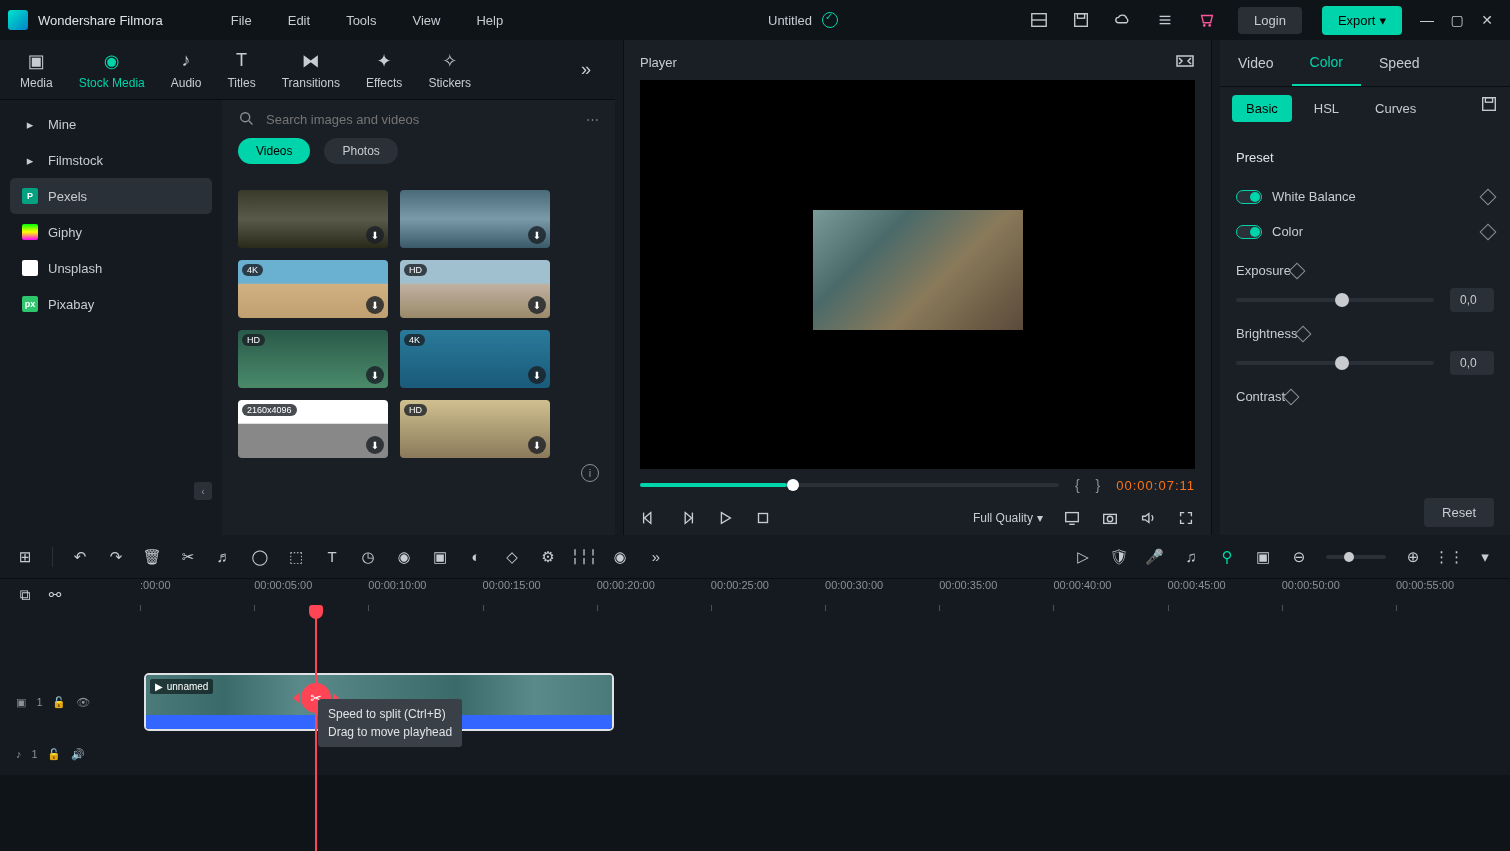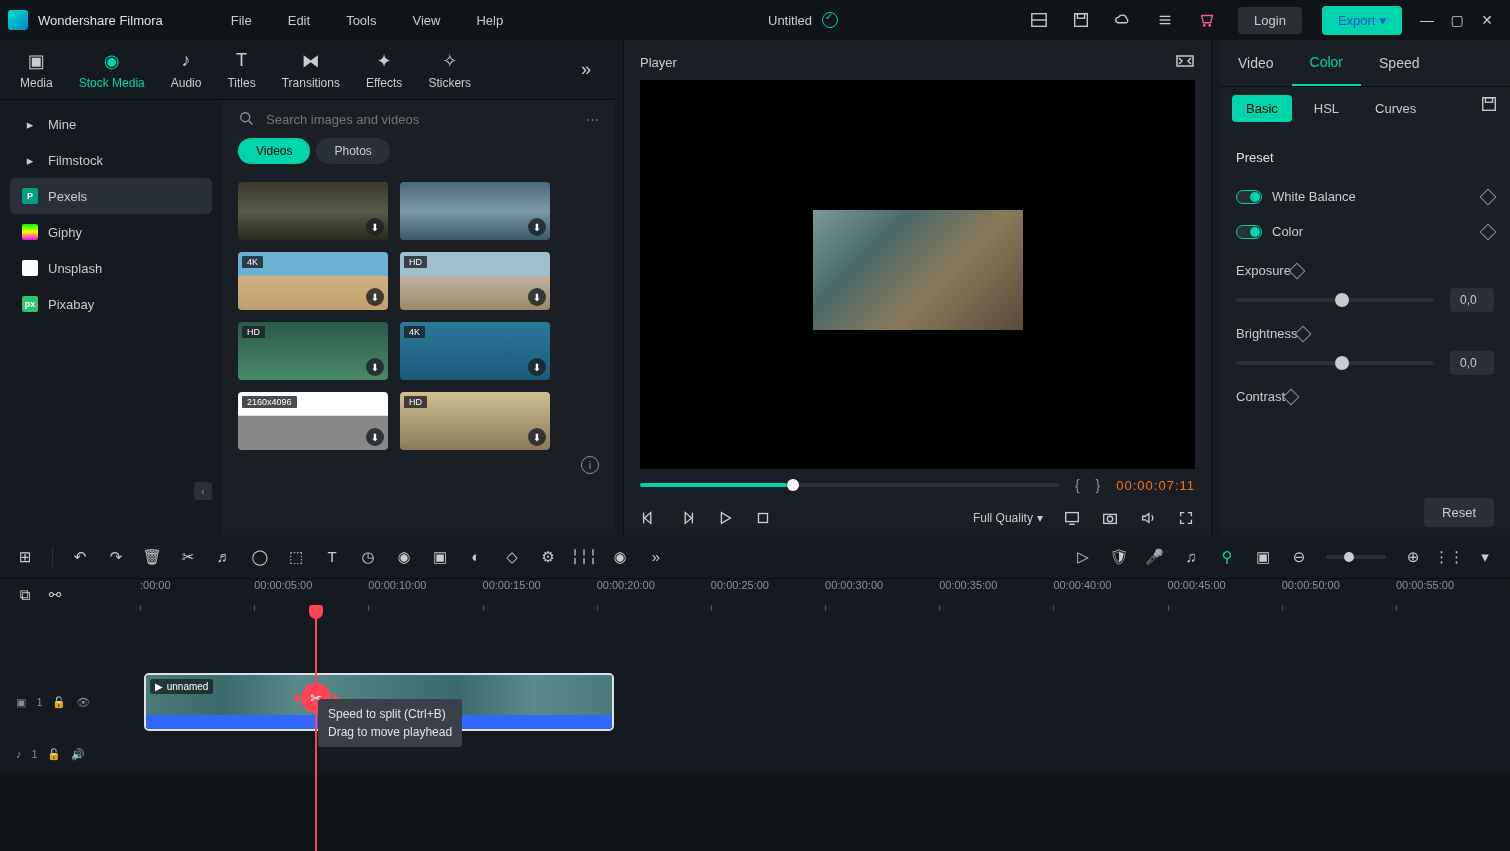--- a/index.html
+++ b/index.html
@@ -7,21 +7,21 @@
 .titlebar { height:40px; background:#0f1419; display:flex; align-items:center; padding:0 8px; }
 .logo { width:20px; height:20px; background:linear-gradient(135deg,#00e5cc,#0084c7); border-radius:3px; margin-right:10px; }
 .app-title { color:#e0e3e6; font-size:13px; margin-right:50px; }
 .menu-item { color:#c8ccd0; margin:0 18px; cursor:pointer; font-size:13px; }
 .spacer { flex:1; }
 .proj-title { color:#c8ccd0; margin-right:10px; }
 .check-ic { width:16px; height:16px; border:1.5px solid #00d4aa; border-radius:50%; position:relative; margin-right:180px; }
 .check-ic::after { content:"✓"; color:#00d4aa; font-size:10px; position:absolute; left:2px; top:-2px; }
 .tb-ic { width:18px; height:18px; margin:0 12px; fill:#c8ccd0; cursor:pointer; display:flex; align-items:center; justify-content:center; }
 .login-btn { background:#2a2f36; color:#c8ccd0; padding:6px 16px; border-radius:4px; margin:0 10px; border:none; cursor:pointer; font-size:13px; }
-.export-btn { background:#00d4aa; color:#1d4ed8; padding:7px 16px; border-radius:4px; margin:0 10px; border:none; cursor:pointer; font-size:13px; font-weight:500; display:flex; align-items:center; gap:4px; }
+.export-btn { background:#00d4aa; color:#000000; padding:7px 16px; border-radius:4px; margin:0 10px; border:none; cursor:pointer; font-size:13px; font-weight:500; display:flex; align-items:center; gap:4px; }
 .win-btn { width:30px; height:30px; display:flex; align-items:center; justify-content:center; color:#c8ccd0; cursor:pointer; font-size:14px; }
 
 .main-row { display:flex; height:495px; background:#151a20; }
 
 
 .left-panel { width:615px; background:#151a20; display:flex; flex-direction:column; }
 .lib-tabs { height:60px; display:flex; align-items:center; padding:0 10px; gap:6px; border-bottom:1px solid #0a0d11; }
 .lib-tab { display:flex; flex-direction:column; align-items:center; gap:4px; padding:4px 10px; cursor:pointer; color:#c8ccd0; font-size:12px; }
 .lib-tab.active { color:#00d4aa; }
 .lib-tab-ic { width:22px; height:22px; fill:currentColor; display:flex; align-items:center; justify-content:center; font-size:18px; }
@@ -30,26 +30,26 @@
 .sidebar { width:222px; background:#151a20; padding:6px 10px; }
 .side-item { display:flex; align-items:center; gap:10px; padding:10px 12px; cursor:pointer; border-radius:5px; font-size:13px; color:#c8ccd0; }
 .side-item.active { background:#2a3038; }
 .side-ic { width:16px; height:16px; display:flex; align-items:center; justify-content:center; }
 .thumb-area { flex:1; display:flex; flex-direction:column; background:#1a1f26; }
 .search-row { display:flex; align-items:center; padding:10px 16px; gap:0; }
 .search-box { flex:1; display:flex; align-items:center; gap:10px; color:#8a9099; }
 .search-ic { width:18px; height:18px; }
 .search-input { background:transparent; border:none; color:#8a9099; font-size:13px; flex:1; outline:none; }
 .more-ic { color:#8a9099; cursor:pointer; }
-.chip-row { display:flex; gap:6px; padding:0 16px 18px; }
+.chip-row { display:flex; gap:14px; padding:0 16px 26px; }
 .chip { padding:6px 18px; border-radius:14px; background:#2a3038; color:#c8ccd0; font-size:12px; cursor:pointer; }
 .chip.active { background:#00d4aa; color:#000; font-weight:500; }
 .thumb-grid { display:grid; grid-template-columns:repeat(2,150px); gap:12px; padding:0 16px; overflow:auto; }
 .thumb { width:150px; height:58px; border-radius:4px; position:relative; background:#333 center/cover; }
-.thumb .badge { position:absolute; top:4px; left:4px; background:#1a1f26cc; color:#fff; font-size:9px; padding:1px 5px; border-radius:1px; }
+.thumb .badge { position:absolute; top:4px; left:4px; background:#1a1f26cc; color:#fff; font-size:9px; padding:1px 5px; border-radius:6px; }
 .thumb .dl { position:absolute; bottom:4px; right:4px; width:18px; height:18px; background:#1a1f26cc; border-radius:50%; display:flex; align-items:center; justify-content:center; color:#fff; font-size:10px; }
 .bottom-row { display:flex; align-items:center; justify-content:space-between; padding:6px 16px 6px 200px; }
 .info-circle { width:18px; height:18px; border:1.5px solid #8a9099; border-radius:50%; display:flex; align-items:center; justify-content:center; color:#8a9099; font-size:11px; cursor:pointer; }
 .nav-chev { width:18px; height:18px; background:#2a3038; border-radius:3px; display:flex; align-items:center; justify-content:center; color:#8a9099; font-size:10px; }
 
 .t0{background:linear-gradient(#3a3a2a,#5a5a4a,#2a2a1a);}
 .t1{background:linear-gradient(#4a6a7a,#7a9aaa,#3a5a6a);}
 .t2{background:linear-gradient(180deg,#6ab0d0 40%,#d0b080 42%,#c0a070);}
 .t3{background:linear-gradient(180deg,#a0c0d0 40%,#c0b0a0 42%,#9a8a6a);}
 .t4{background:linear-gradient(#2a5a4a,#4a8a6a);}

